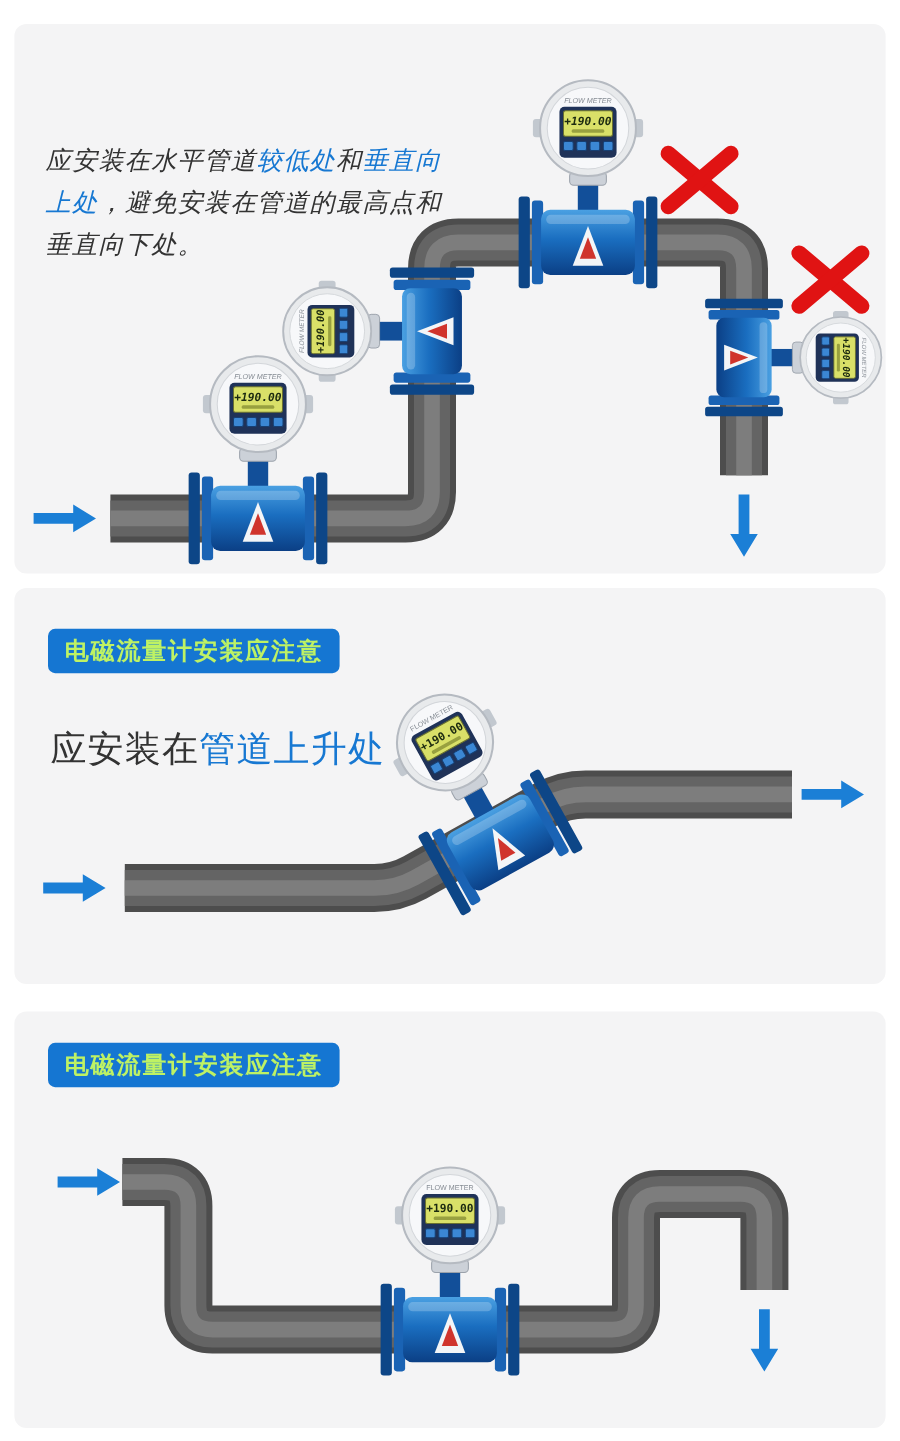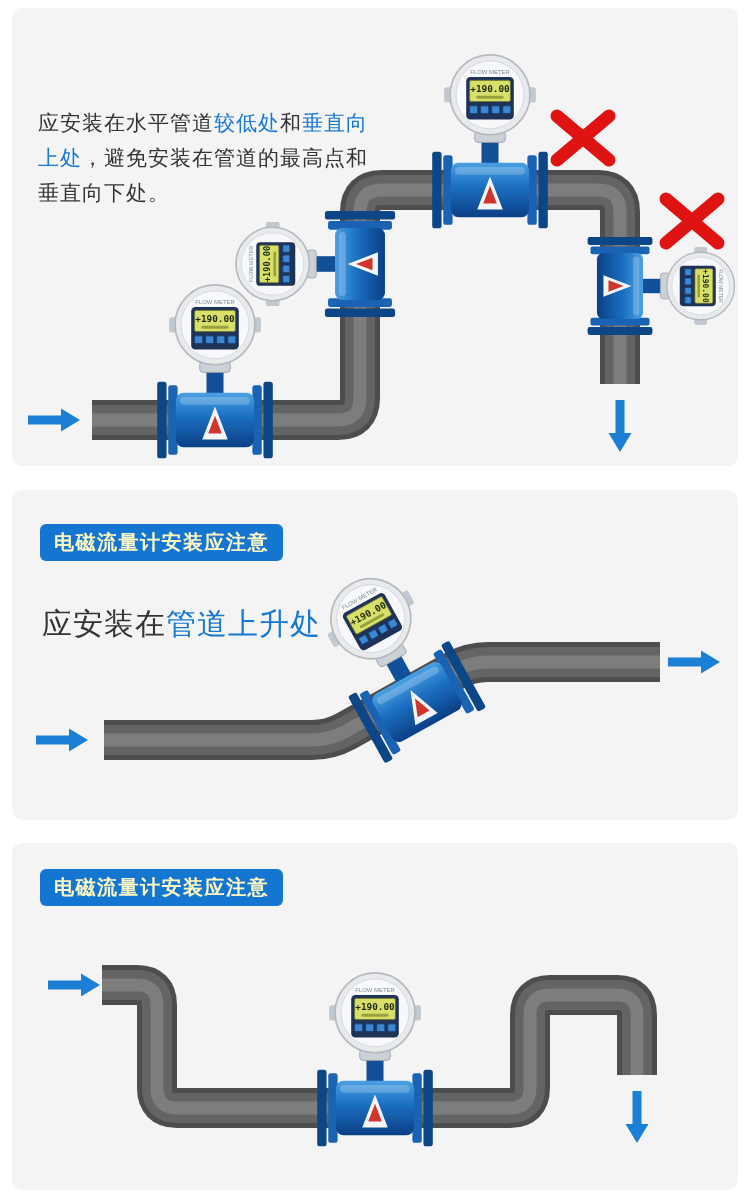--- a/index.html
+++ b/index.html
@@ -1,26 +1,26 @@
 <!DOCTYPE html>
 <html><head>
 <meta charset="utf-8">
 <style>
   html,body{margin:0;padding:0;background:#ffffff;}
   body{font-family:"Liberation Sans", sans-serif;}
   #stage{position:relative;width:750px;height:1201px;background:#ffffff;overflow:hidden;margin:0 auto;}
   .panel{position:absolute;left:12px;width:726px;background:#f4f4f5;border-radius:10px;overflow:hidden;}
-  #panel1{top:8px;height:458px;}
+  #panel1{top:20px;height:458px;font-style:italic;}
   #panel2{top:490px;height:330px;}
   #panel3{top:843px;height:347px;}
   .diagram{position:absolute;left:0;top:0;z-index:1;}
   .p1-text{position:absolute;left:26px;top:76px;width:338px;font-size:21px;line-height:35px;
            letter-spacing:1px;color:#333333;z-index:2;}
   .hl{color:#1778d2;}
-  .badge{position:absolute;left:28px;background:#1576d2;color:#fef9c3;font-size:20px;font-weight:bold;
+  .badge{position:absolute;left:28px;background:#1576d2;color:#bef264;font-size:20px;font-weight:bold;
          padding:5px 14px;border-radius:6px;letter-spacing:1.5px;z-index:2;}
   #panel2 .badge{top:34px;}
   #panel3 .badge{top:26px;}
   .note-line{position:absolute;left:30px;font-size:30px;color:#333333;letter-spacing:1px;z-index:2;}
   #panel2 .note-line{top:84px;}
   #panel3 .note-line{top:74px;}
   svg{display:block;}
 </style>
 </head>
 <body>

